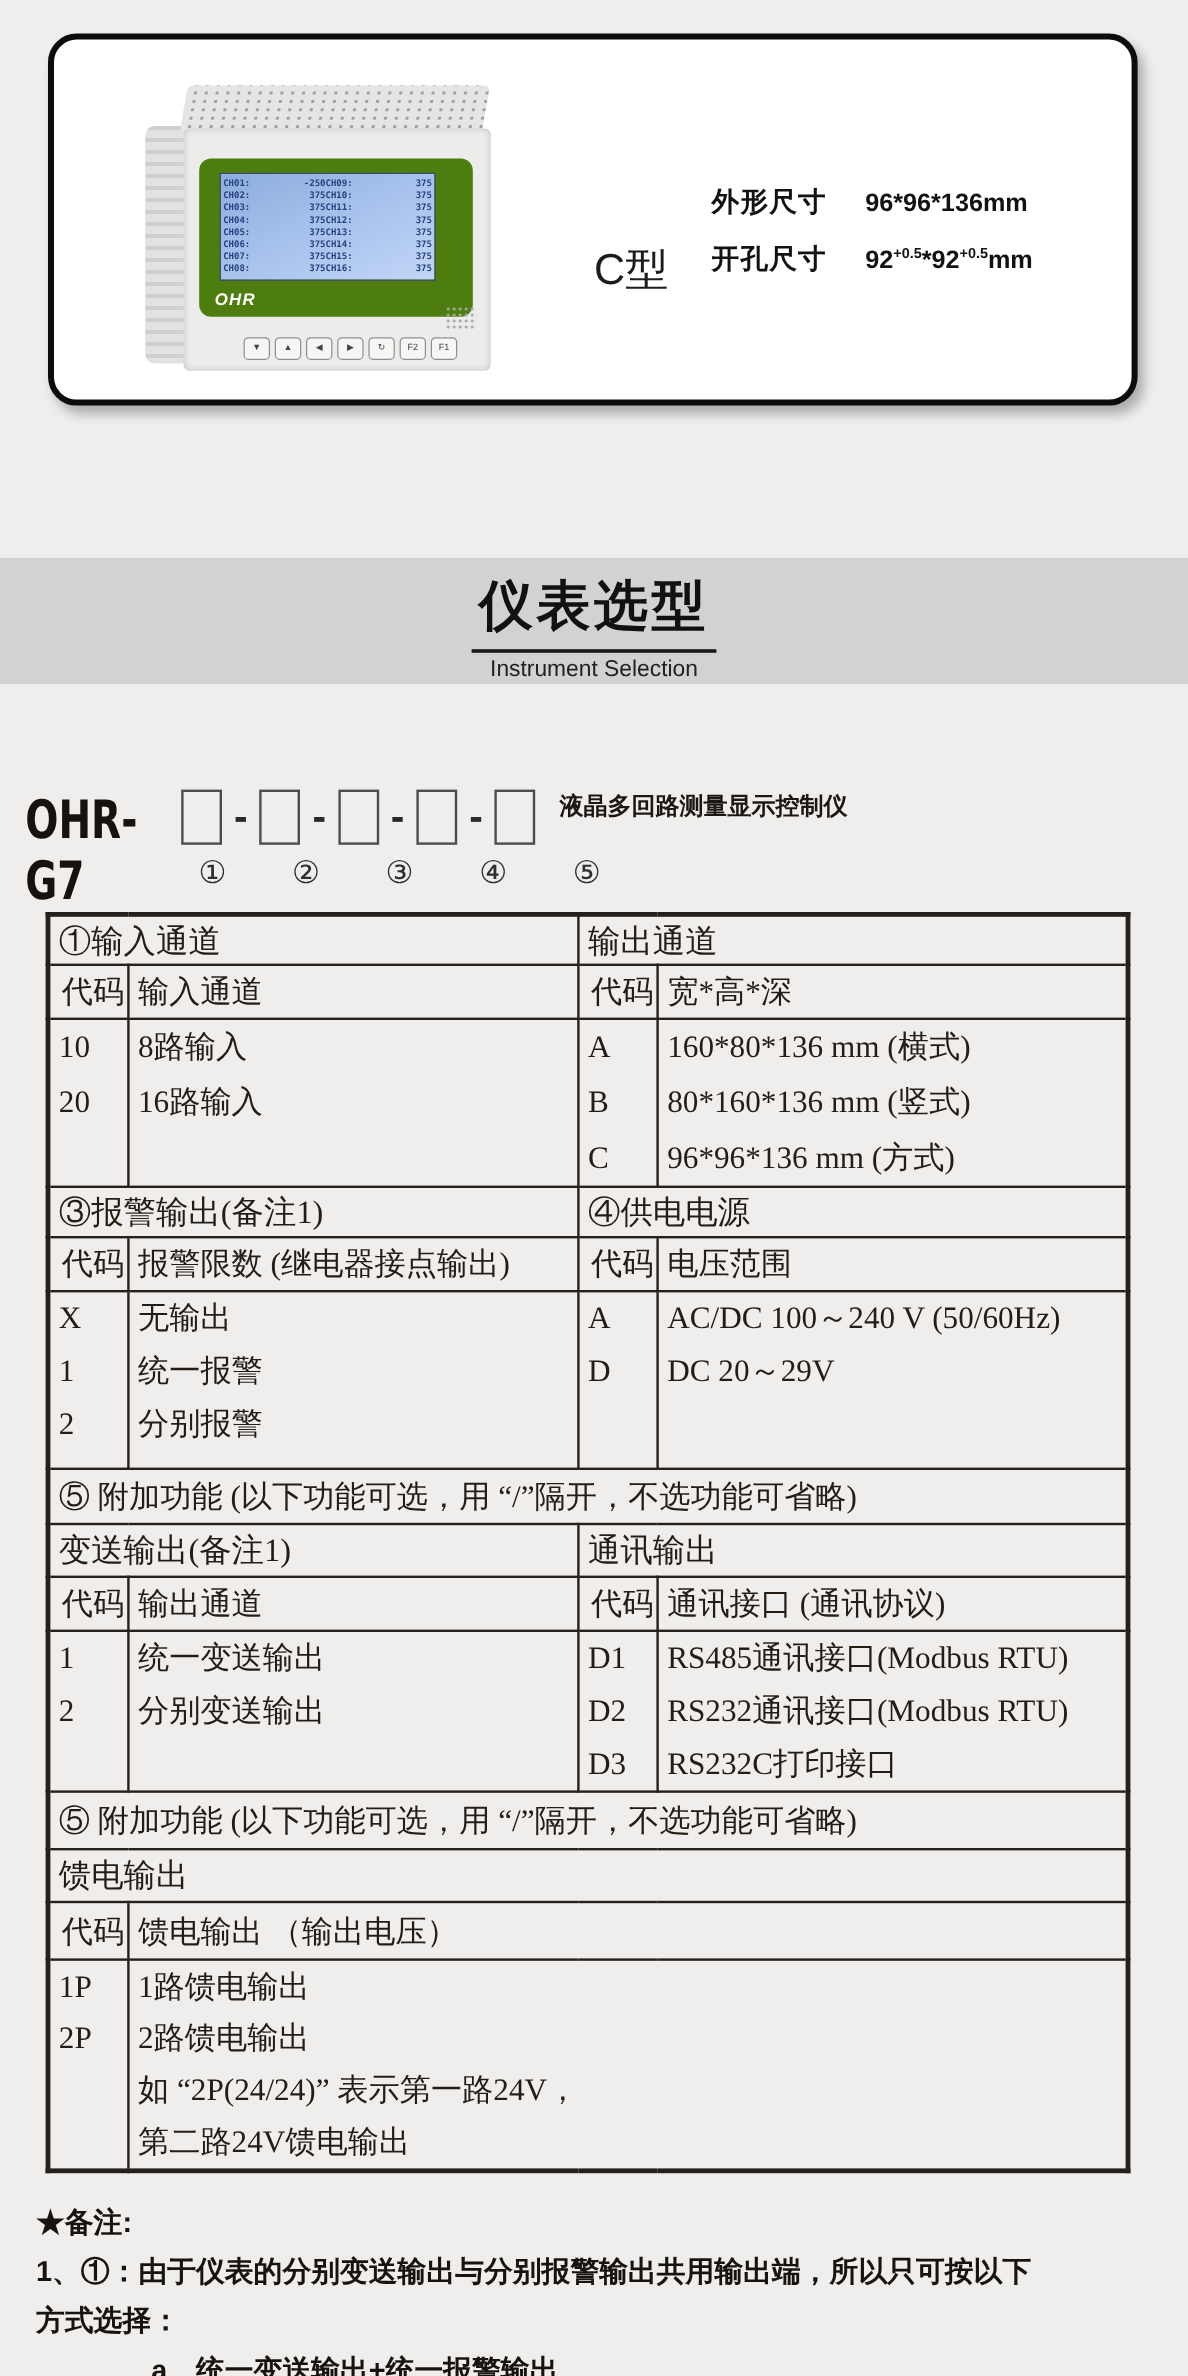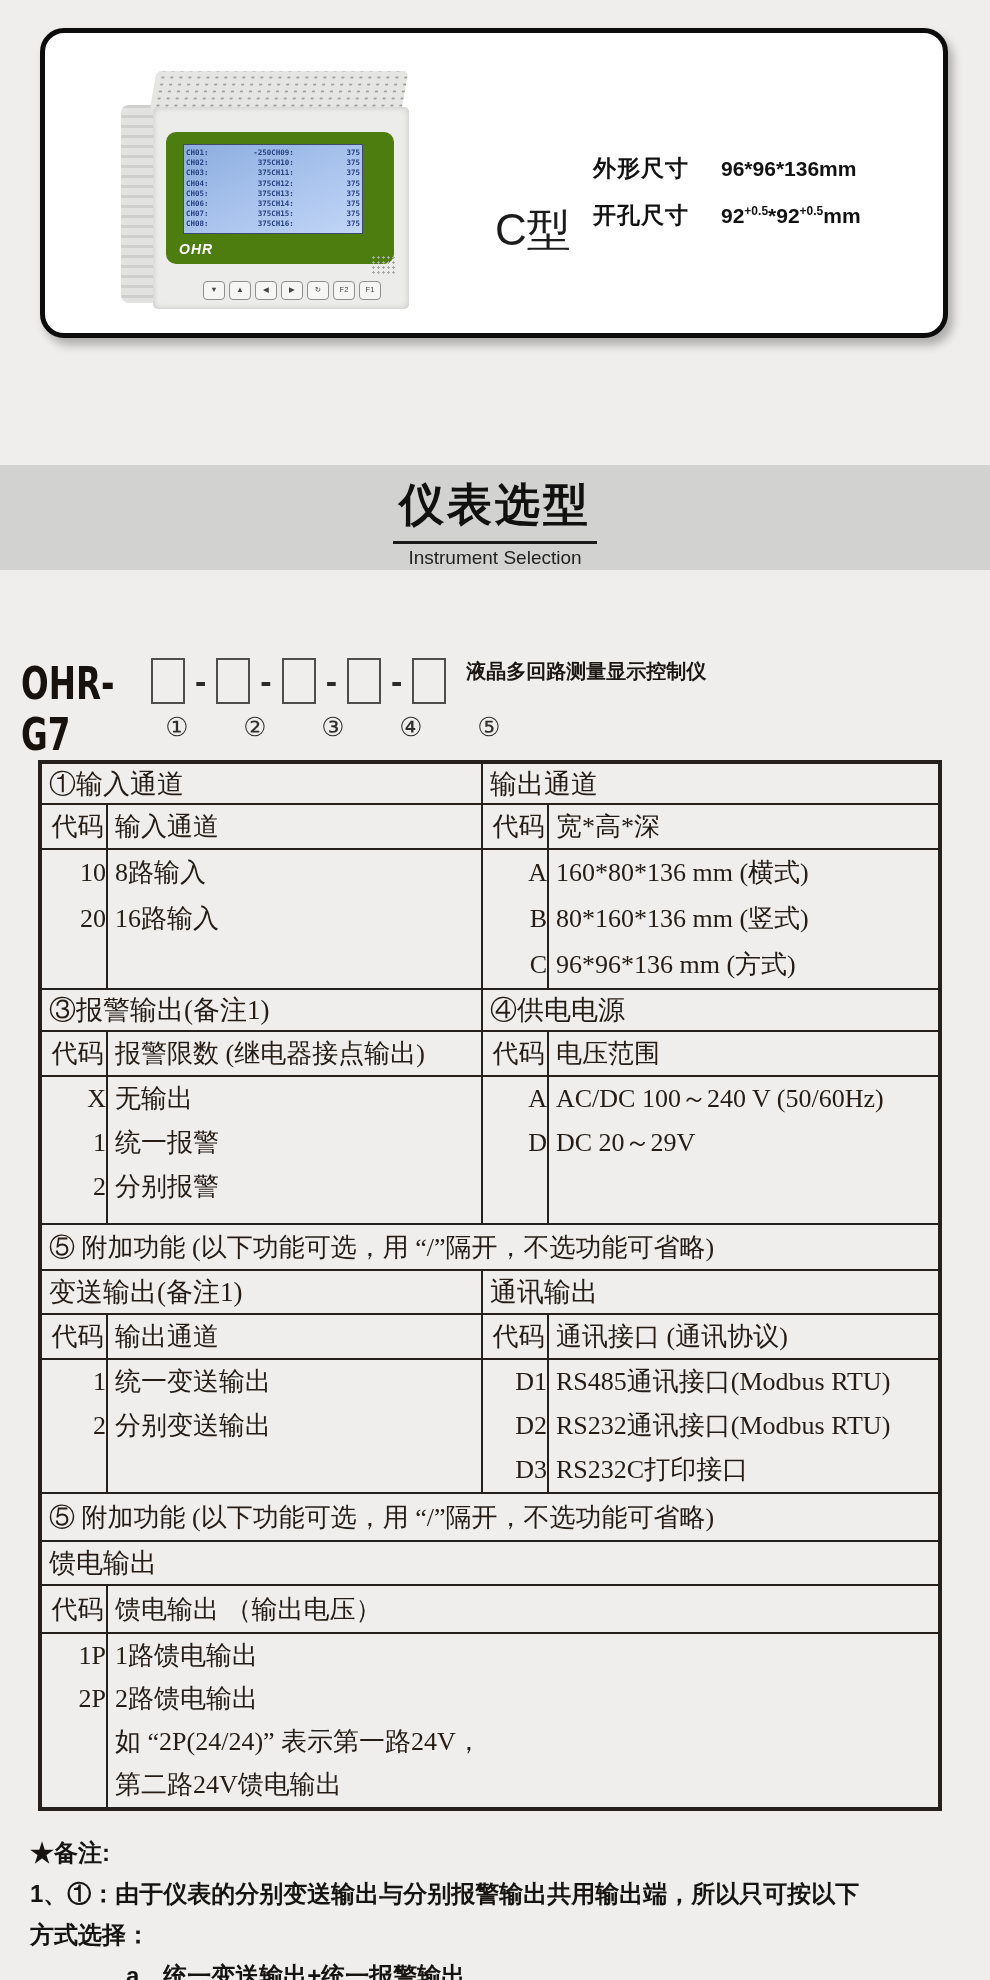--- a/index.html
+++ b/index.html
@@ -42,21 +42,21 @@
   .lcd-row .v{text-align:right;}
   .brand{position:absolute;left:13px;bottom:7px;color:#ffffff;
     font:italic bold 14px "Liberation Sans",sans-serif;letter-spacing:1px;}
   .btn-row{position:absolute;left:50px;bottom:9px;display:flex;gap:4px;}
   .btn{width:20px;height:17px;background:#f6f6f4;border:1px solid #8f8f8d;
     border-radius:4px;font-size:7.5px;color:#444;text-align:center;line-height:16px;}
   .spk{position:absolute;right:12px;bottom:34px;width:26px;height:20px;
     background-image:radial-gradient(#a8a8a6 1.2px,transparent 1.4px);
     background-size:5px 5px;}
   .type-label{position:absolute;left:450px;top:168px;
-    font-family:"Liberation Sans",sans-serif;font-weight:300;font-size:44px;color:#1c1c1c;}
+    font-family:"Liberation Sans",sans-serif;font-weight:300;font-size:36px;color:#1c1c1c;}
   .specs{position:absolute;left:548px;top:120px;width:320px;}
   .spec-row{display:flex;align-items:baseline;margin-bottom:16px;}
   .spec-name{font-weight:bold;font-size:23px;color:#121212;width:128px;letter-spacing:1px;}
   .spec-val{font-weight:bold;font-size:21px;color:#121212;}
   .spec-val sup{font-size:12px;font-weight:bold;}
 
   
   .banner{position:absolute;left:0;top:465px;width:990px;height:105px;
     background:#d2d2d0;text-align:center;}
   .banner-title{display:inline-block;margin-top:10px;font-size:45px;font-weight:600;
@@ -94,21 +94,21 @@
   tr.sec-hdr td{font-size:27px;}
   tr.content td{vertical-align:top;height:auto;}
   tr.c140 td{height:140px;}
   tr.c148 td{height:148px;}
   tr.c133 td{height:133px;}
   tr.c176 td{height:176px;}
   .cl{white-space:nowrap;}
   .lh46 .cl{height:46px;line-height:46px;}
   .lh44 .cl{height:44px;line-height:44px;}
   .lh43 .cl{height:43px;line-height:43px;}
-  tr.content td.code .cl{text-align:right;}
+  tr.content td.code .cl{text-align:left;}
 
   
   .notes{position:absolute;left:30px;top:1832px;width:940px;
     font-weight:bold;font-size:24px;color:#161310;}
   .notes div{line-height:41px;}
   .note-indent{padding-left:96px;}
 </style>
 </head>
 <body>
 

